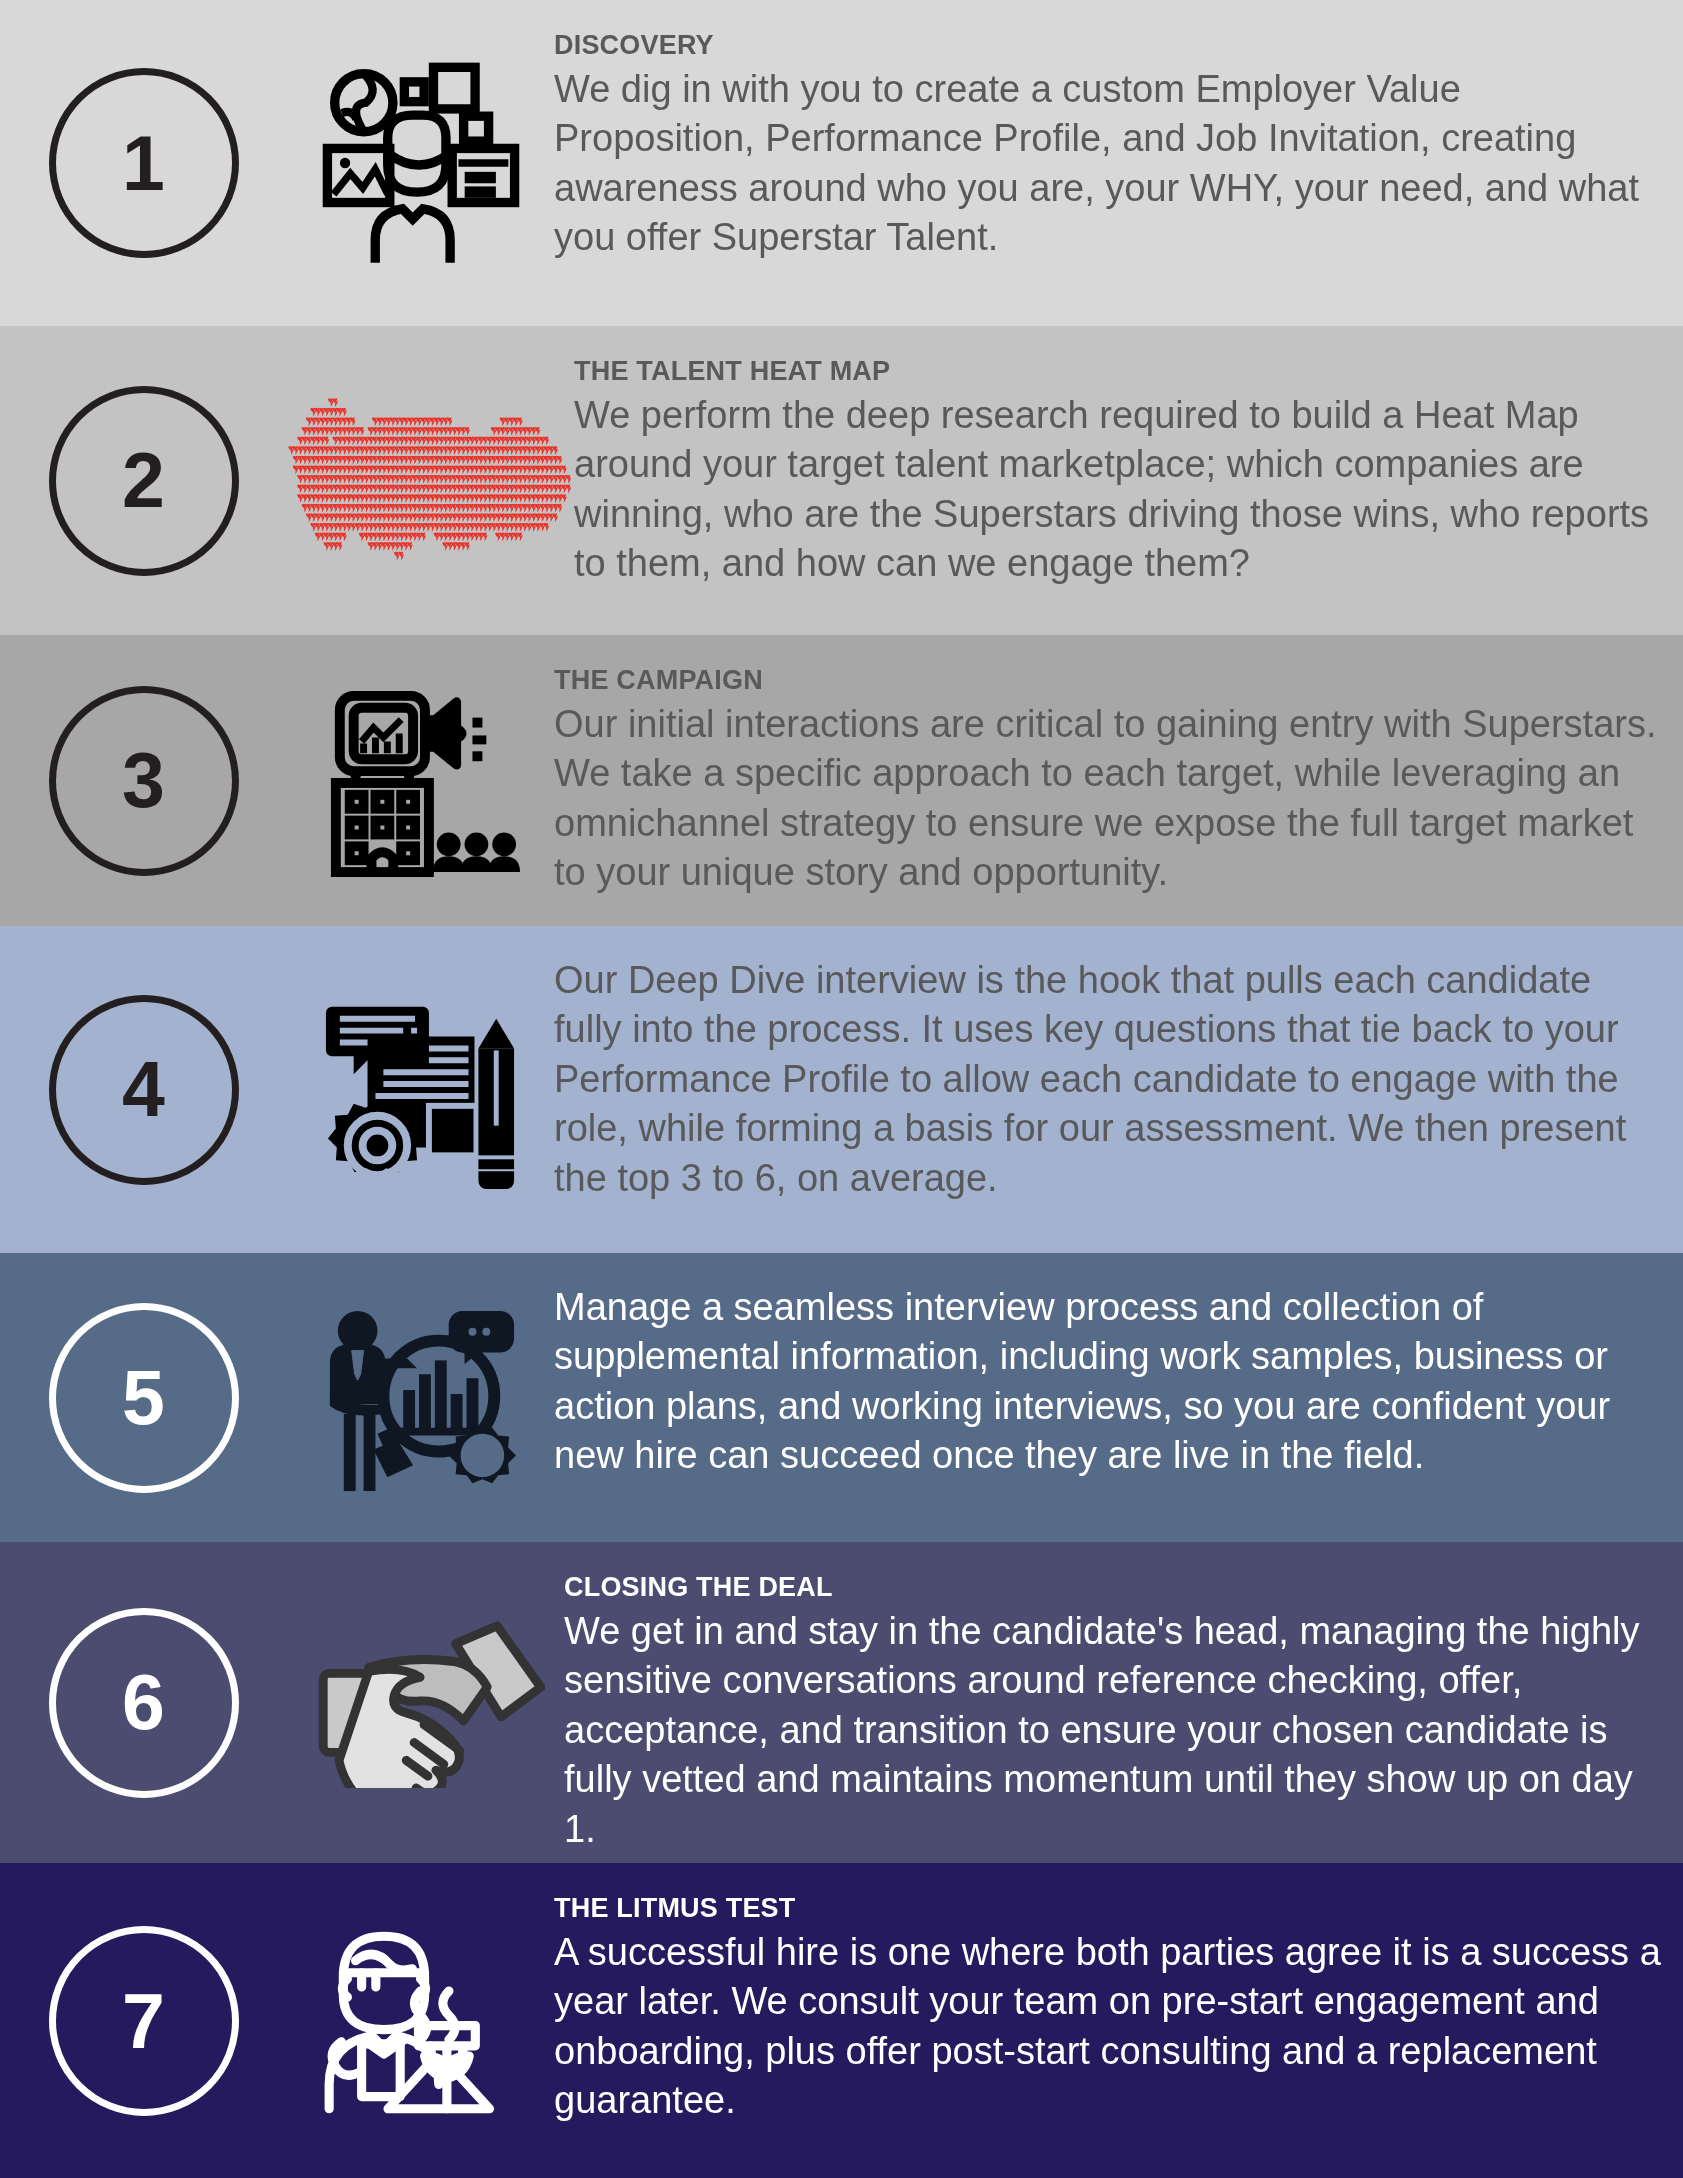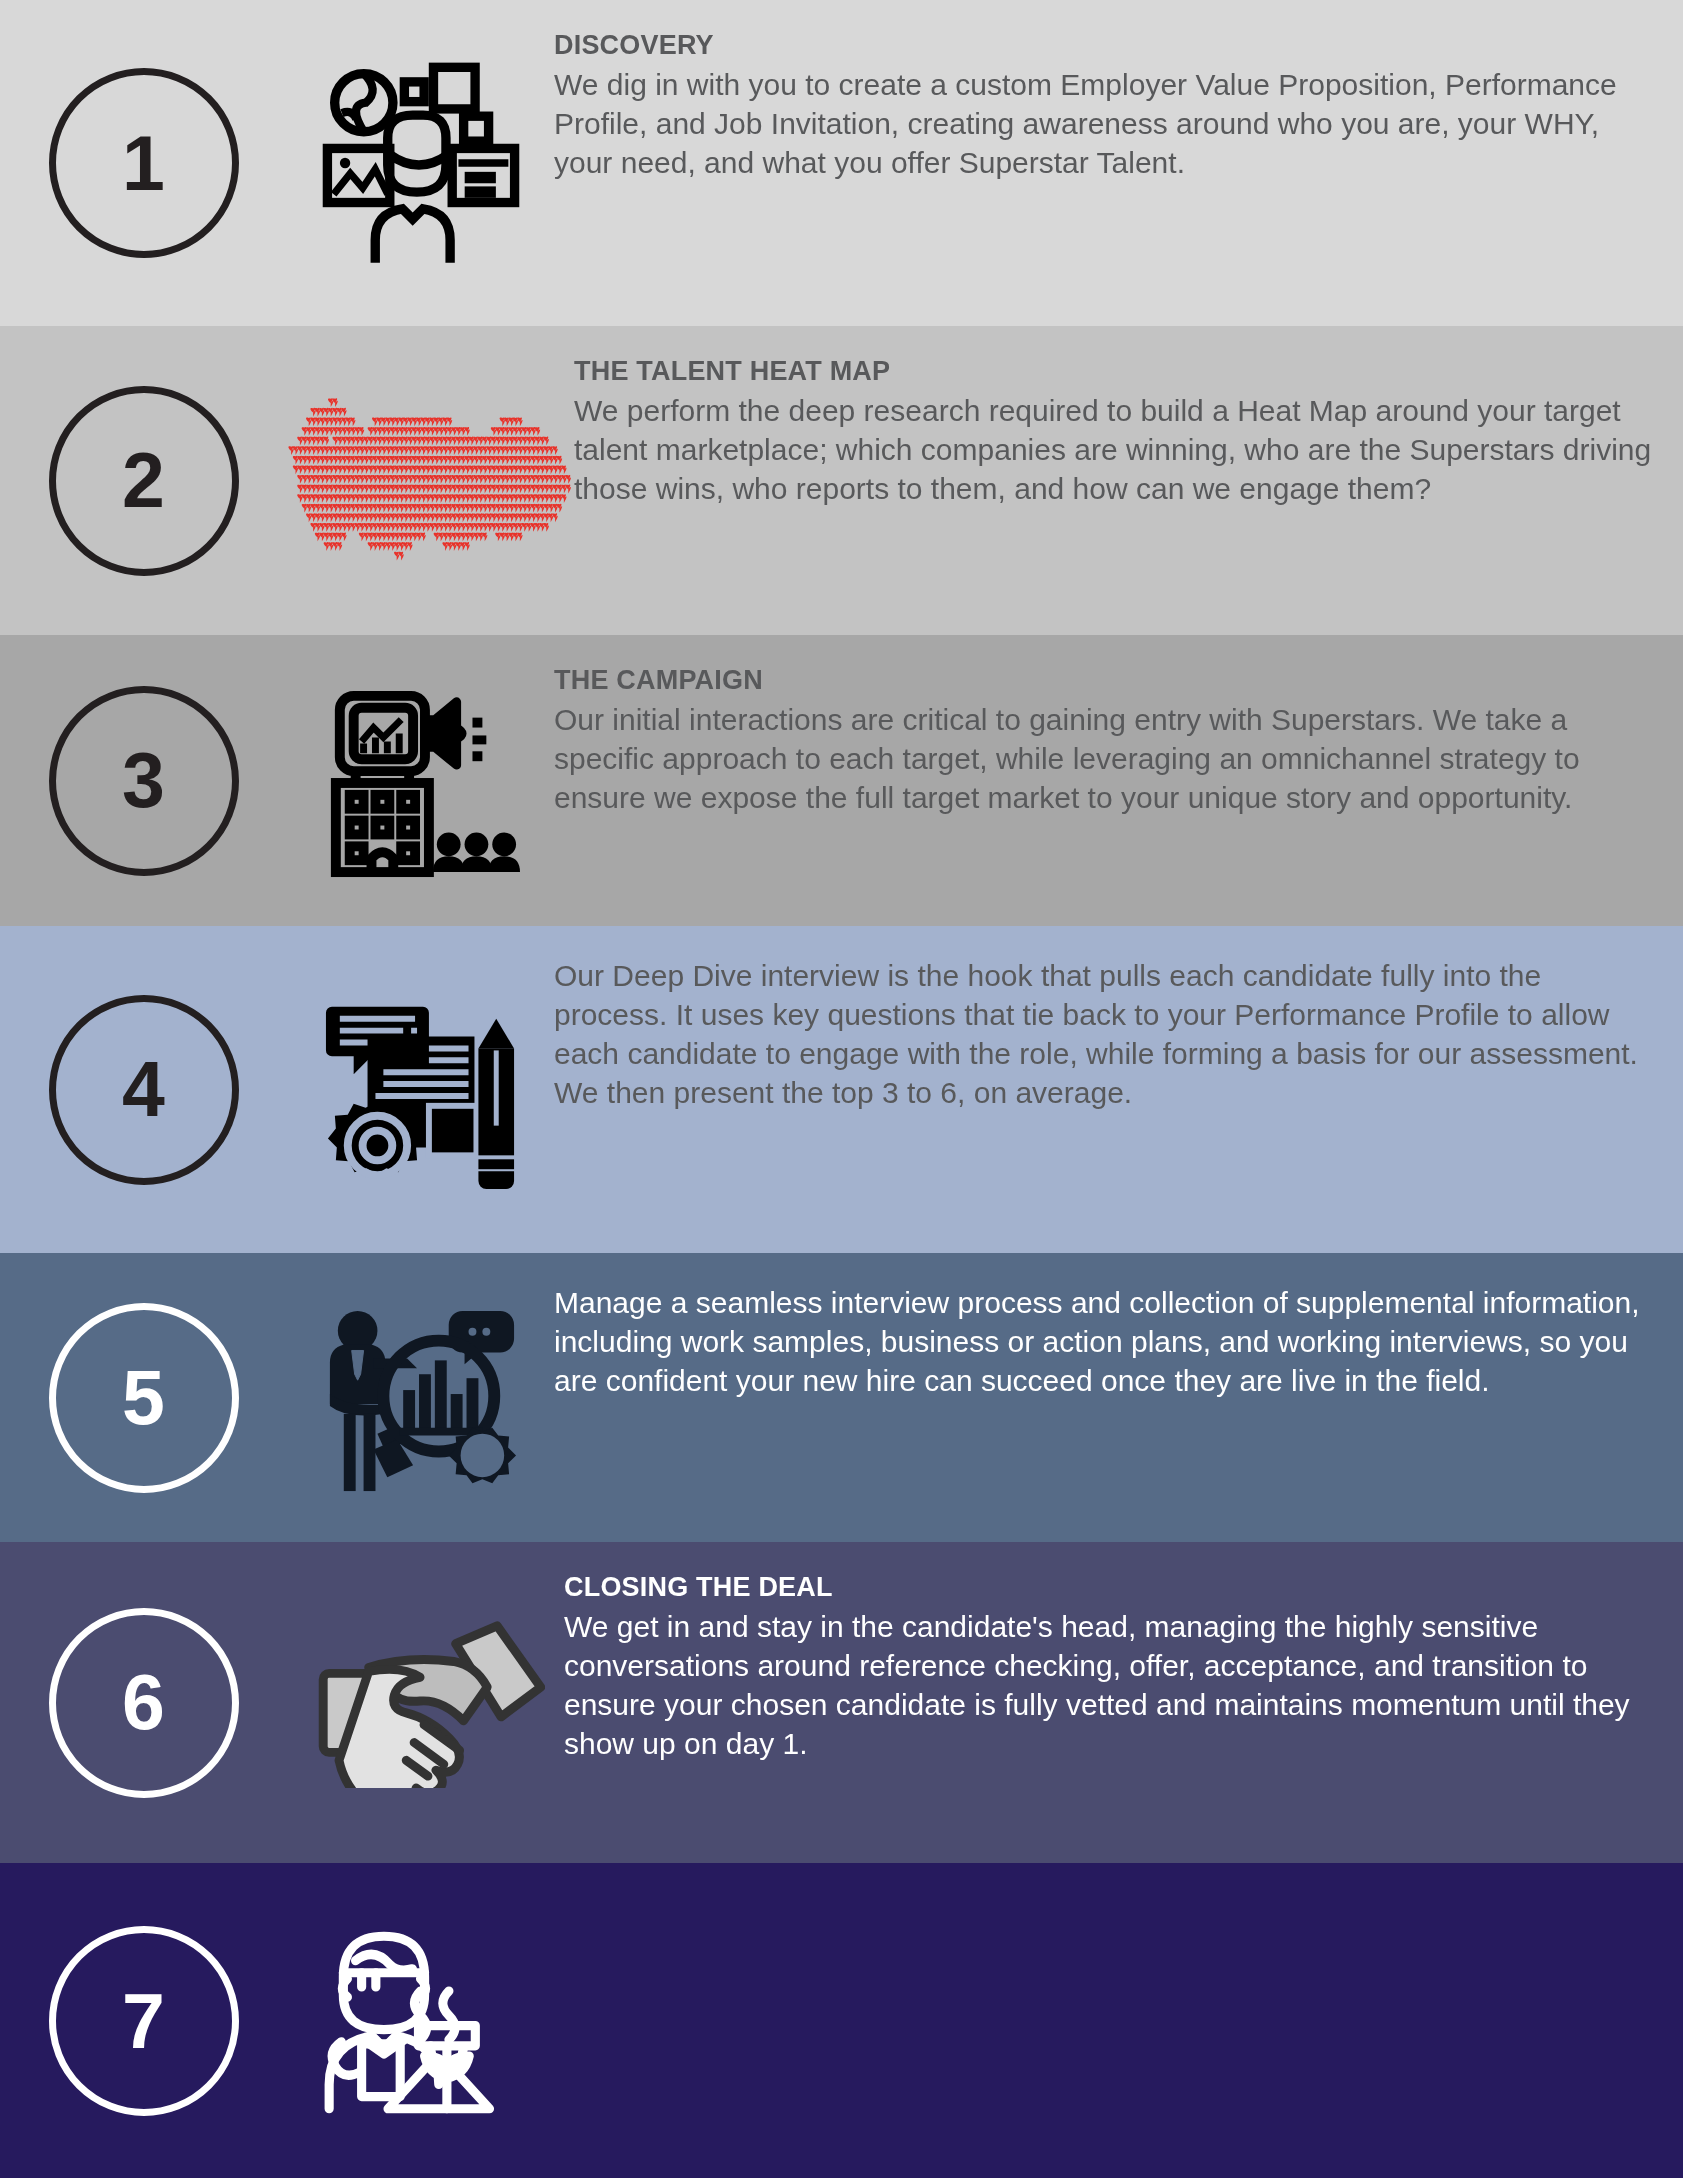--- a/index.html
+++ b/index.html
@@ -69,21 +69,21 @@
   }
   .step-title {
     font-size: 27px;
     font-weight: bold;
     letter-spacing: 0.2px;
     color: #58595b;
     margin: 0 0 4px 0;
     font-family: "Liberation Sans", sans-serif;
   }
   .step-body {
-    font-size: 30px;
+    font-size: 38px;
     line-height: 1.30;
     color: #58595b;
     margin: 0;
     font-family: "Liberation Sans", sans-serif;
     font-stretch: condensed;
   }
   .light-type .step-title,
   .light-type .step-body { color: #ffffff; }
 
   
@@ -1064,16 +1064,20 @@
         <path d="M22 120 q-14 10 -6 24 q8 14 24 6"></path>
         <rect x="42" y="122" width="38" height="52"></rect>
         <path d="M100 70 q-12 12 0 24 q12 12 0 24"></path>
         <path d="M128 70 q-12 12 0 24 q12 12 0 24"></path>
         <path d="M98 104 h56 v20 h-56 z"></path>
         <path d="M110 124 v16 l-42 46 h100 l-42 -46 v-16"></path>
         <path d="M126 186 v-30 M126 156 q-18 -4 -22 -22 q16 0 22 10 q6 -10 22 -10 q-4 18 -22 22 z"></path>
         <path d="M126 150 q-14 -6 -16 -22 M126 150 q14 -6 16 -22"></path>
       </svg>
     </div>
+    <div class="text-col">
+      <h2 class="step-title">THE LITMUS TEST</h2>
+      <p class="step-body">A successful hire is one where both parties agree it is a success a year later. We consult your team on pre-start engagement and onboarding, plus offer post-start consulting and a replacement guarantee.</p>
+    </div>
   </section>
 
 </div>
 
 
 </body></html>

